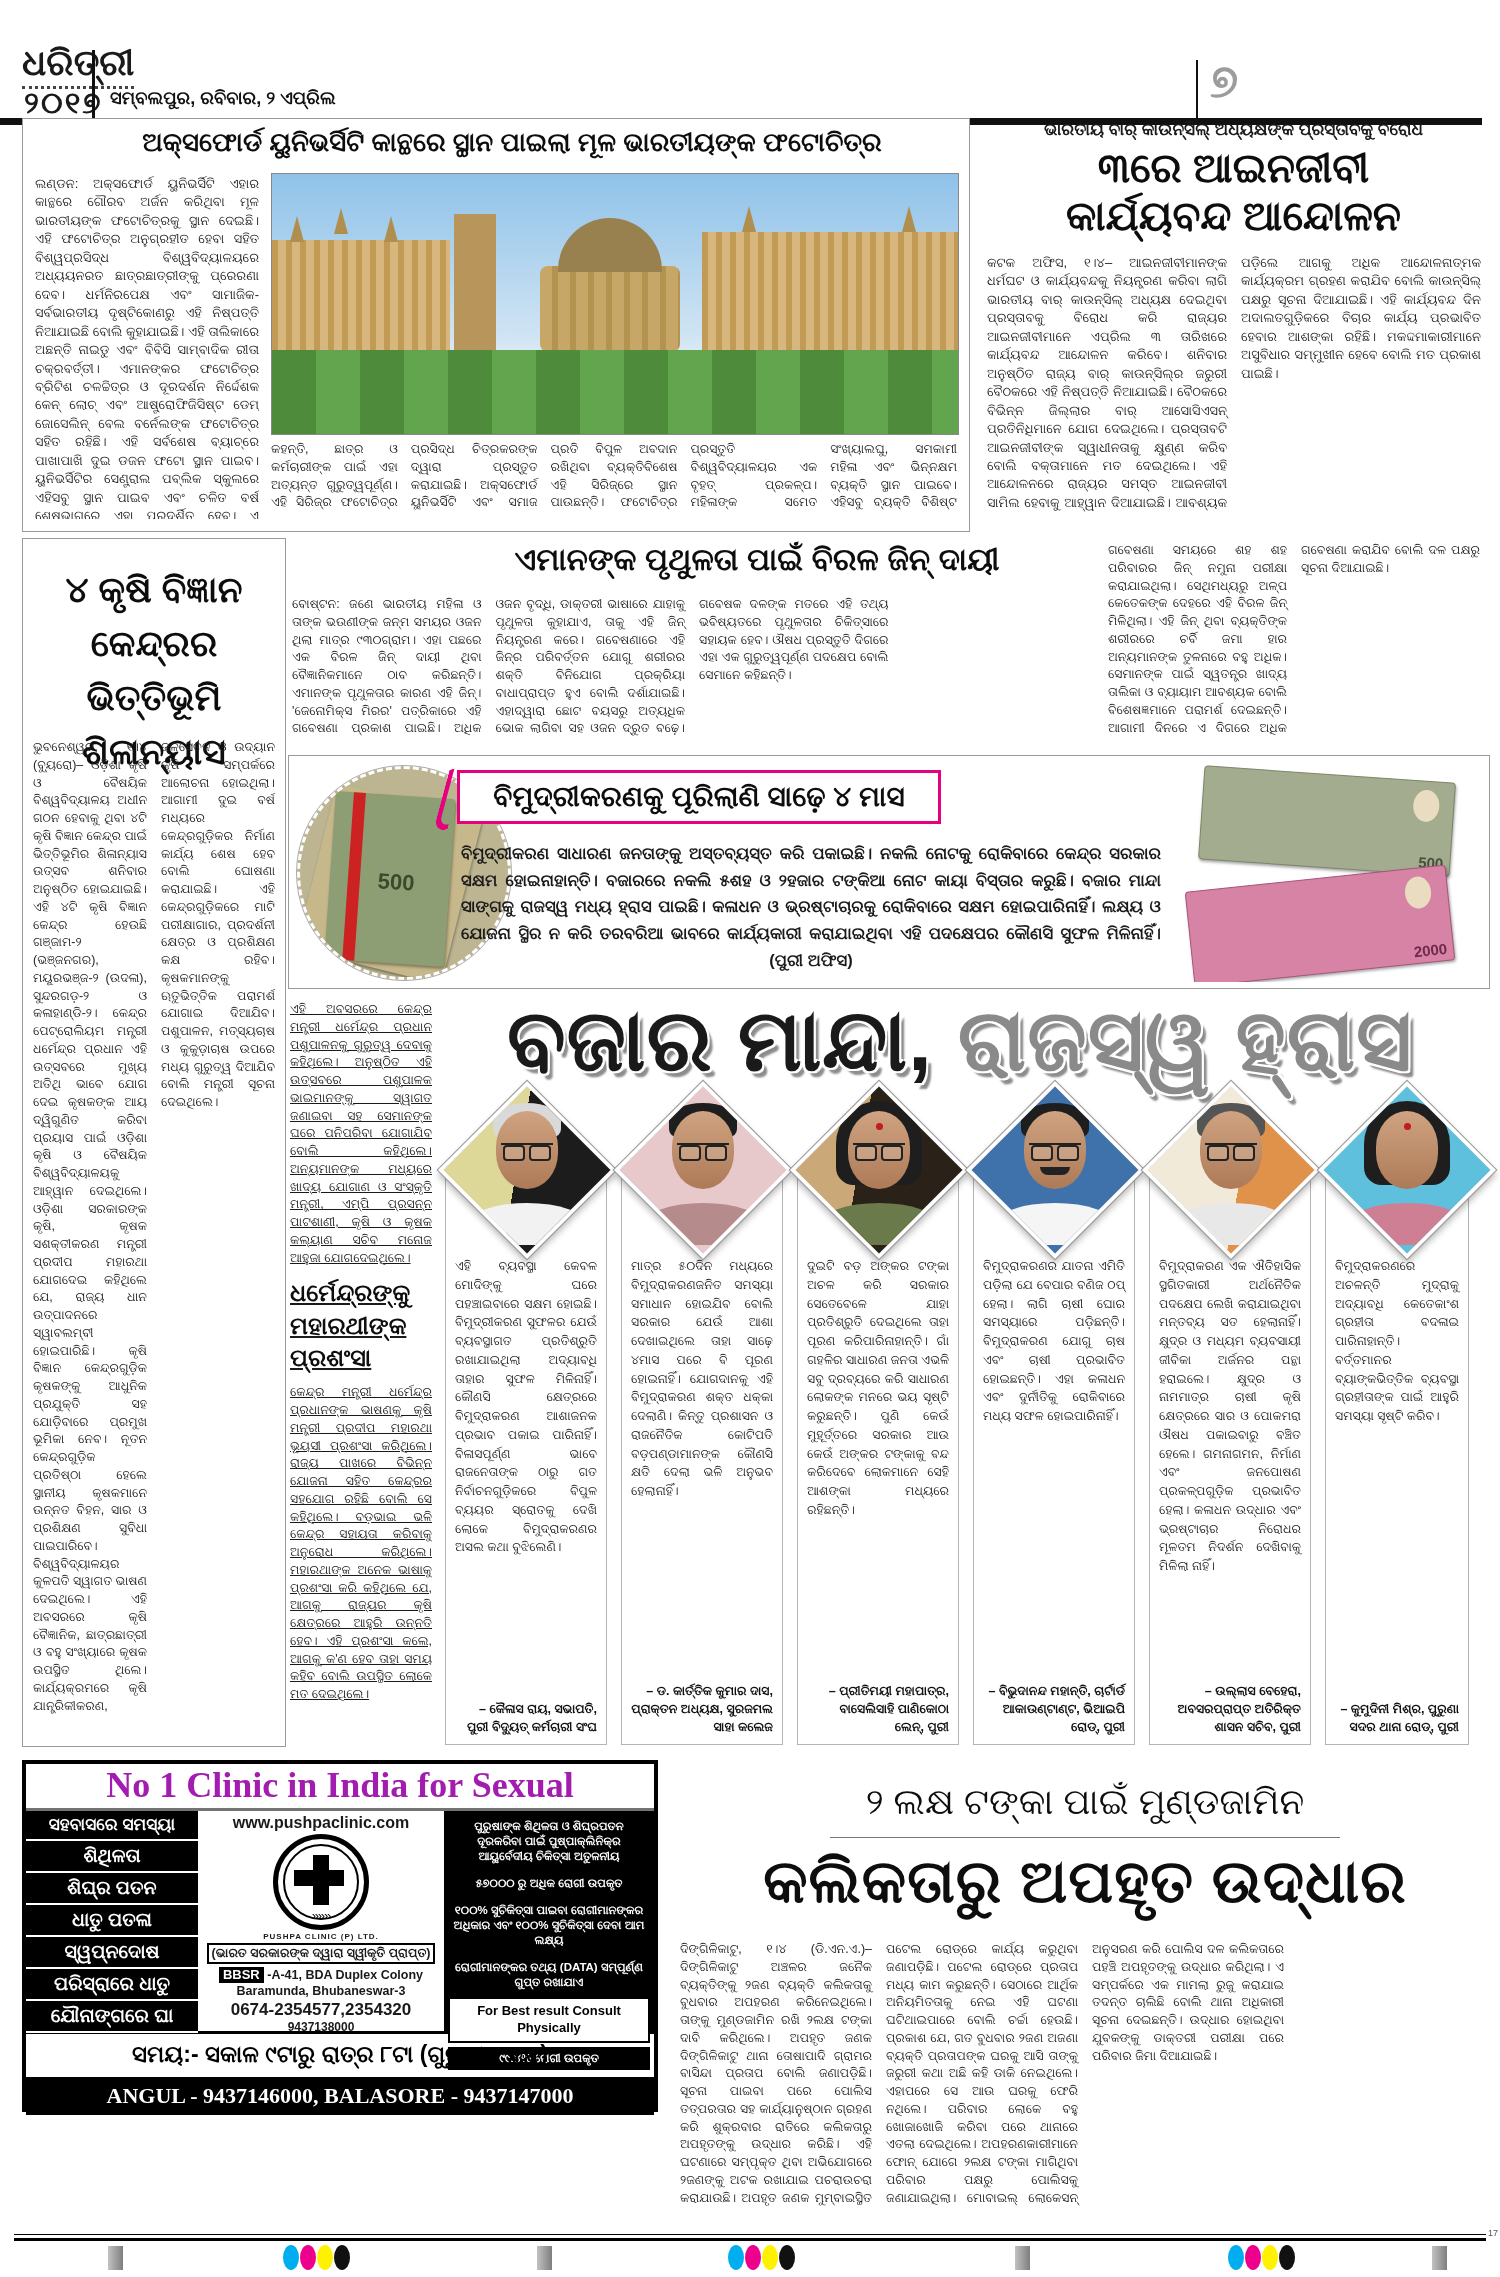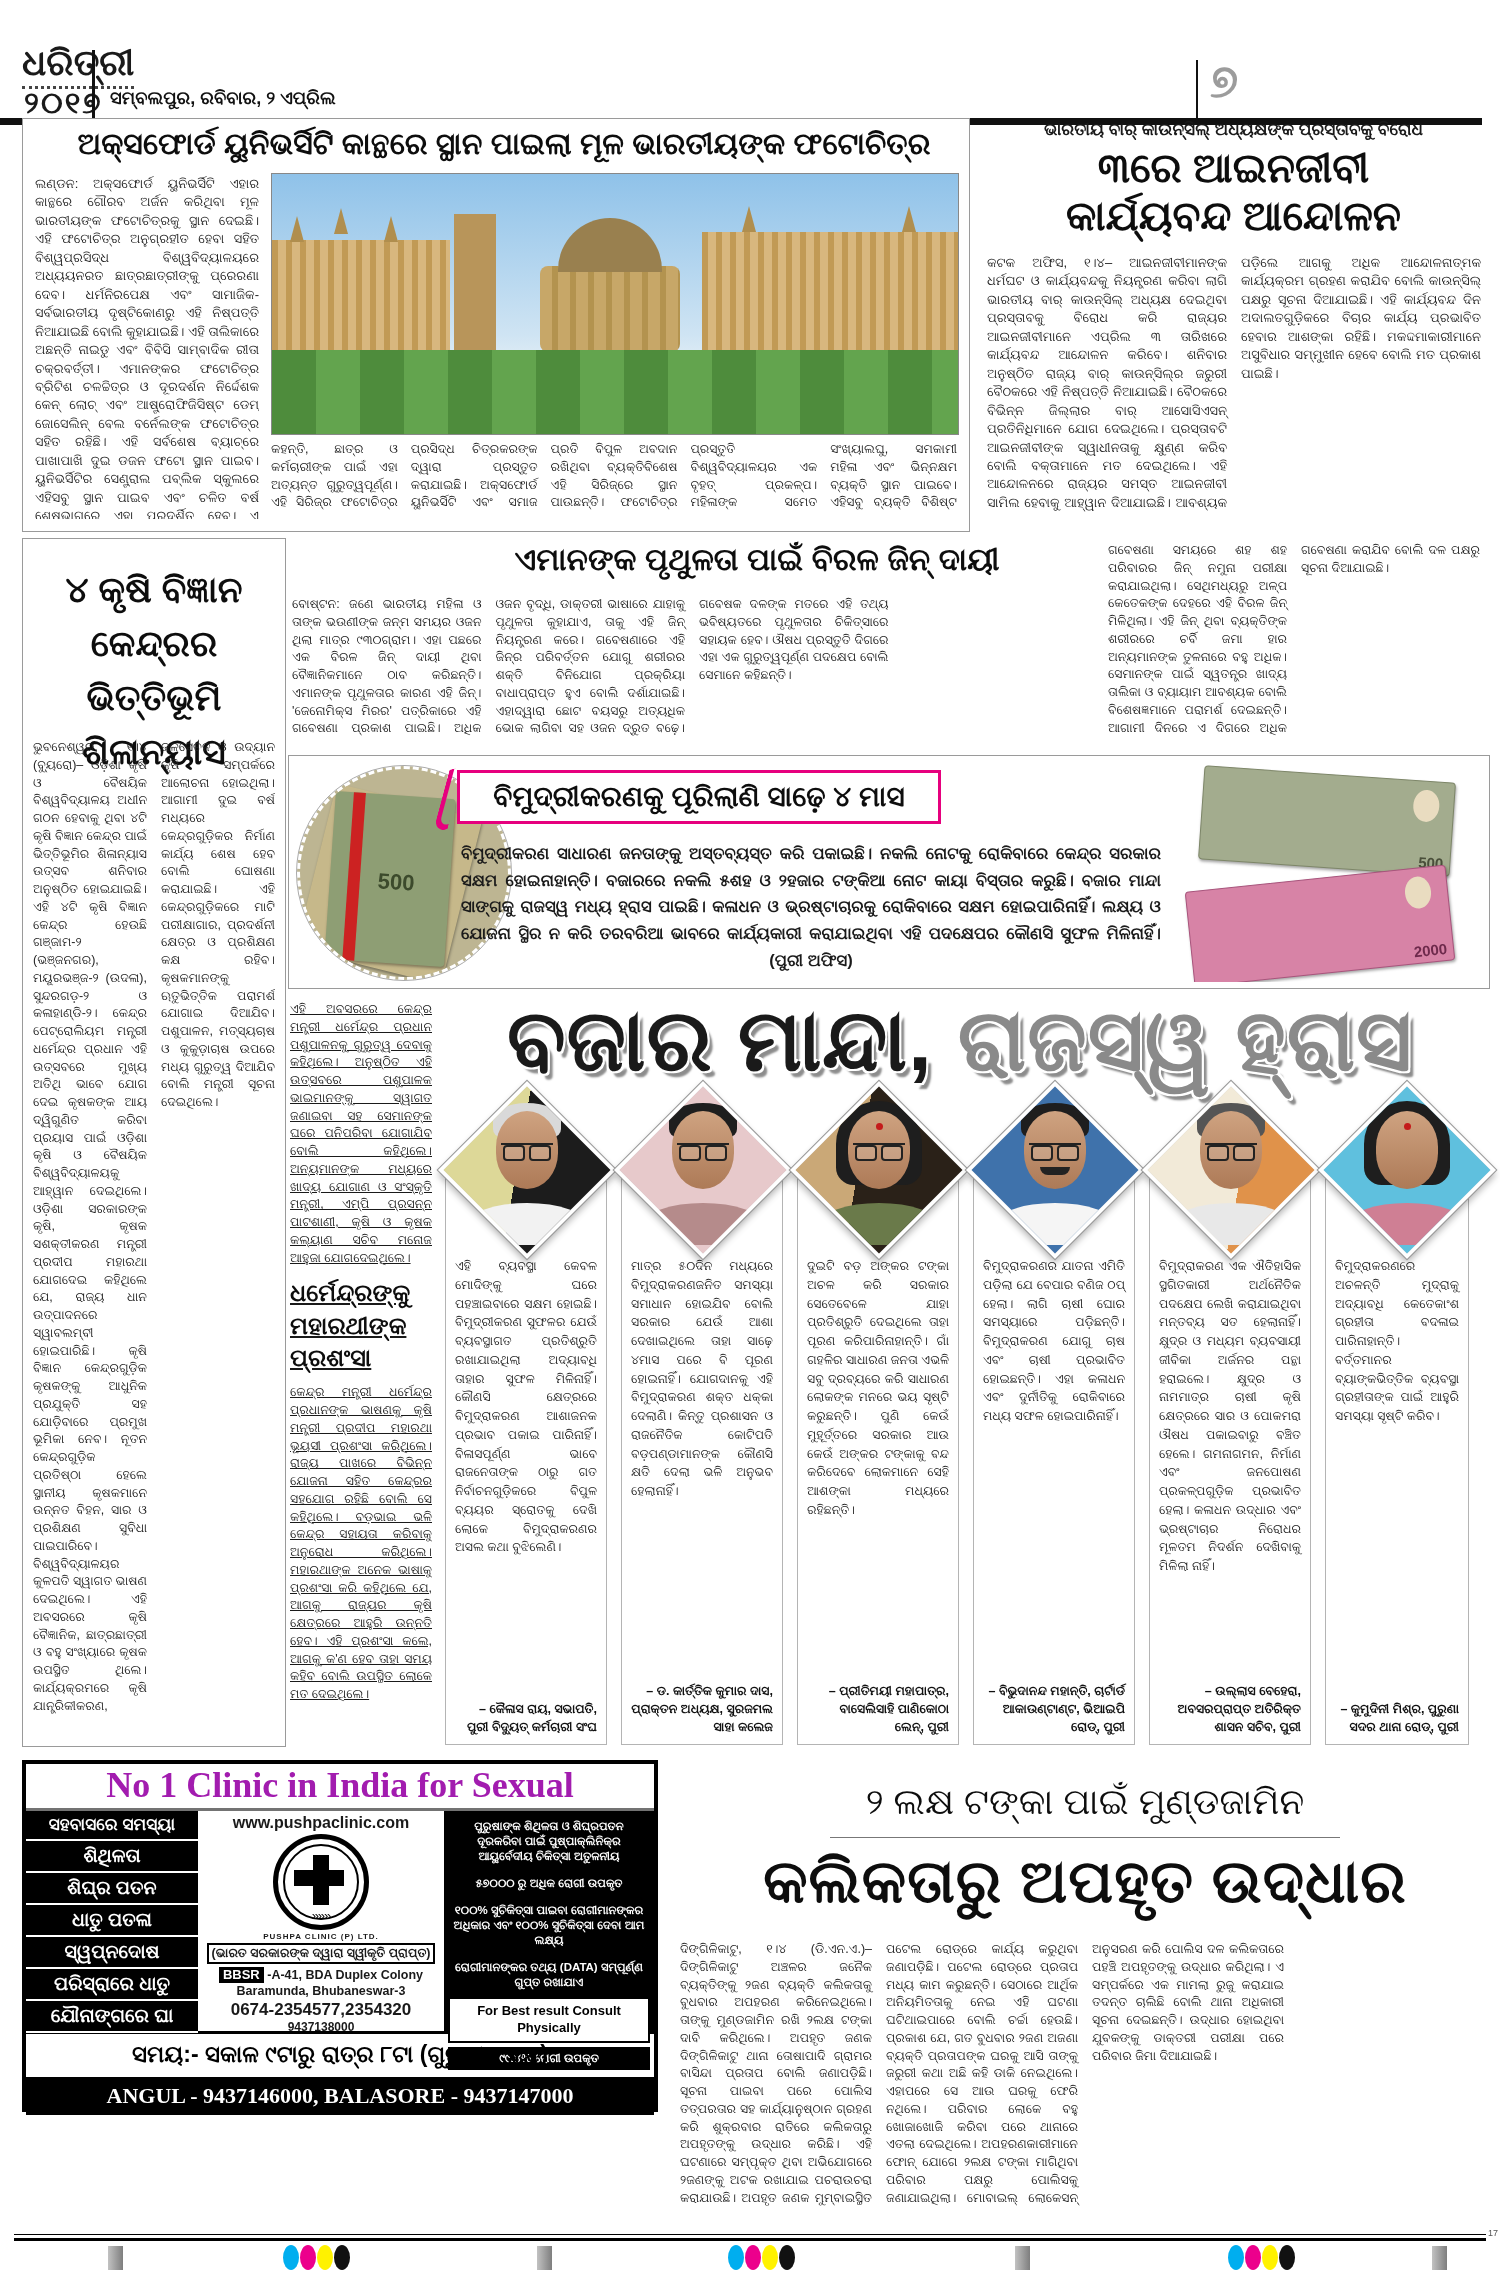--- a/index.html
+++ b/index.html
@@ -96,21 +96,21 @@
     <div class="abs" id="logo" style="left:22px;top:28px;">ଧରିତ୍ରୀ</div>
     <div class="abs" id="logo-year" style="left:24px;top:72px;">୨୦୧୭</div>
     <div class="abs vbar" style="left:92px;top:36px;height:68px;"></div>
     <div class="abs" id="dateline" style="left:110px;top:74px;">ସମ୍ବଲପୁର, ରବିବାର, ୨ ଏପ୍ରିଲ</div>
     <div class="abs vbar" style="left:1196px;top:46px;height:58px;width:2px;"></div>
     <div class="abs" id="pagenum" style="left:1210px;top:40px;">୭</div>
     <div class="abs" id="mast-rule" style="left:0;top:104px;width:1482px;"></div>
   </div>
 
   <div class="abs box" style="left:22px;top:118px;width:946px;height:412px;">
-    <div class="abs headline" style="left:8px;top:8px;width:100%;text-align:center;font-size:30px;">ଅକ୍ସଫୋର୍ଡ ୟୁନିଭର୍ସିଟି କାନ୍ଥରେ ସ୍ଥାନ ପାଇଲା ମୂଳ ଭାରତୀୟଙ୍କ ଫଟୋଚିତ୍ର</div>
+    <div class="abs headline" style="left:16px;top:8px;width:100%;text-align:center;font-size:26px;">ଅକ୍ସଫୋର୍ଡ ୟୁନିଭର୍ସିଟି କାନ୍ଥରେ ସ୍ଥାନ ପାଇଲା ମୂଳ ଭାରତୀୟଙ୍କ ଫଟୋଚିତ୍ର</div>
     <div class="abs body-text" style="left:12px;top:56px;width:224px;height:344px;">ଲଣ୍ଡନ: ଅକ୍ସଫୋର୍ଡ ୟୁନିଭର୍ସିଟି ଏହାର କାନ୍ଥରେ ଗୌରବ ଅର୍ଜନ କରିଥିବା ମୂଳ ଭାରତୀୟଙ୍କ ଫଟୋଚିତ୍ରକୁ ସ୍ଥାନ ଦେଇଛି। ଏହି ଫଟୋଚିତ୍ର ଅନୁଗ୍ରହୀତ ହେବା ସହିତ ବିଶ୍ୱପ୍ରସିଦ୍ଧ ବିଶ୍ୱବିଦ୍ୟାଳୟରେ ଅଧ୍ୟୟନରତ ଛାତ୍ରଛାତ୍ରୀଙ୍କୁ ପ୍ରେରଣା ଦେବ। ଧର୍ମନିରପେକ୍ଷ ଏବଂ ସାମାଜିକ-ସର୍ବଭାରତୀୟ ଦୃଷ୍ଟିକୋଣରୁ ଏହି ନିଷ୍ପତ୍ତି ନିଆଯାଇଛି ବୋଲି କୁହାଯାଇଛି। ଏହି ତାଲିକାରେ ଅଛନ୍ତି ନାଇଡୁ ଏବଂ ବିବିସି ସାମ୍ବାଦିକ ରୀତା ଚକ୍ରବର୍ତ୍ତୀ। ଏମାନଙ୍କର ଫଟୋଚିତ୍ର ବ୍ରିଟିଶ ଚଳଚ୍ଚିତ୍ର ଓ ଦୂରଦର୍ଶନ ନିର୍ଦ୍ଦେଶକ କେନ୍ ଲୋଚ୍ ଏବଂ ଆଷ୍ଟ୍ରୋଫିଜିସିଷ୍ଟ ଡେମ୍ ଜୋସେଲିନ୍ ବେଲ ବର୍ନେଲଙ୍କ ଫଟୋଚିତ୍ର ସହିତ ରହିଛି। ଏହି ସର୍ବଶେଷ ବ୍ୟାଚ୍‌ରେ ପାଖାପାଖି ଦୁଇ ଡଜନ ଫଟୋ ସ୍ଥାନ ପାଇବ। ୟୁନିଭର୍ସିଟିର ସେଣ୍ଟ୍ରାଲ ପବ୍ଲିକ ସ୍କୁଲରେ ଏହିସବୁ ସ୍ଥାନ ପାଇବ ଏବଂ ଚଳିତ ବର୍ଷ ଶେଷଭାଗରେ ଏହା ପ୍ରଦର୍ଶିତ ହେବ। ଏ ସମ୍ପର୍କରେ ୟୁନିଭର୍ସିଟି ପ୍ରୋ-ଭାଇସ୍-ଚାନ୍ସେଲର ତଥା ଆଡଭୋକେଟ୍ ରେବେକା ସରେଶ୍ୱର</div>
     <div class="abs" id="ox-photo" style="left:248px;top:54px;width:686px;height:260px;">
       <div class="ox-bldg ox-stripes" style="left:0;top:66px;width:178px;height:112px;"></div>
       <div class="ox-spire" style="left:18px;top:42px;"></div>
       <div class="ox-spire" style="left:62px;top:34px;"></div>
       <div class="ox-spire" style="left:112px;top:42px;"></div>
       <div class="ox-bldg" style="left:182px;top:40px;width:42px;height:140px;background:#b8955a;"></div>
       <div id="ox-drum" style="left:268px;top:92px;"></div>
       <div id="ox-dome" style="left:286px;top:44px;"></div>
       <div class="ox-bldg ox-stripes" style="left:430px;top:58px;width:256px;height:120px;"></div>

